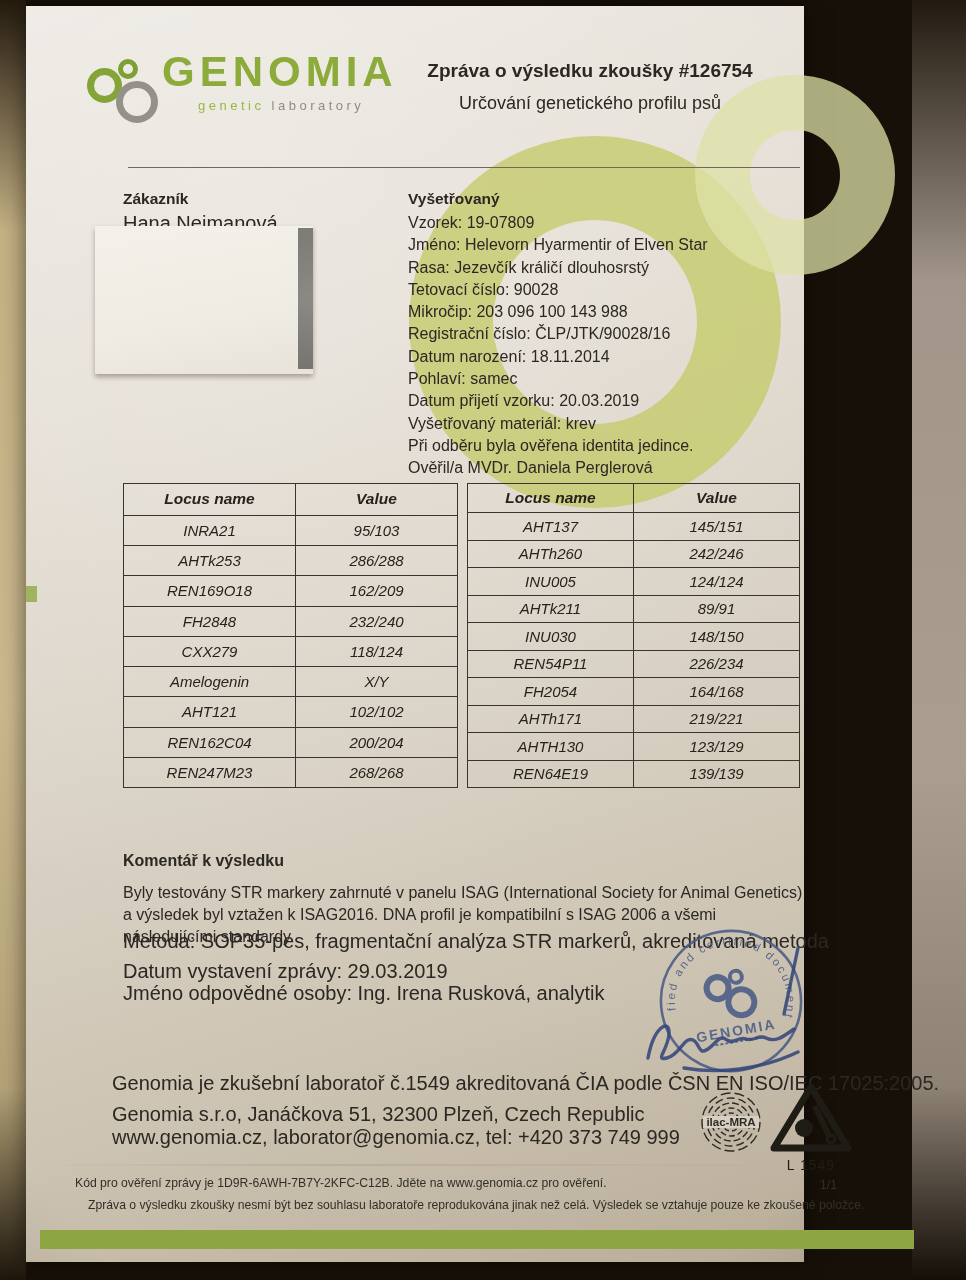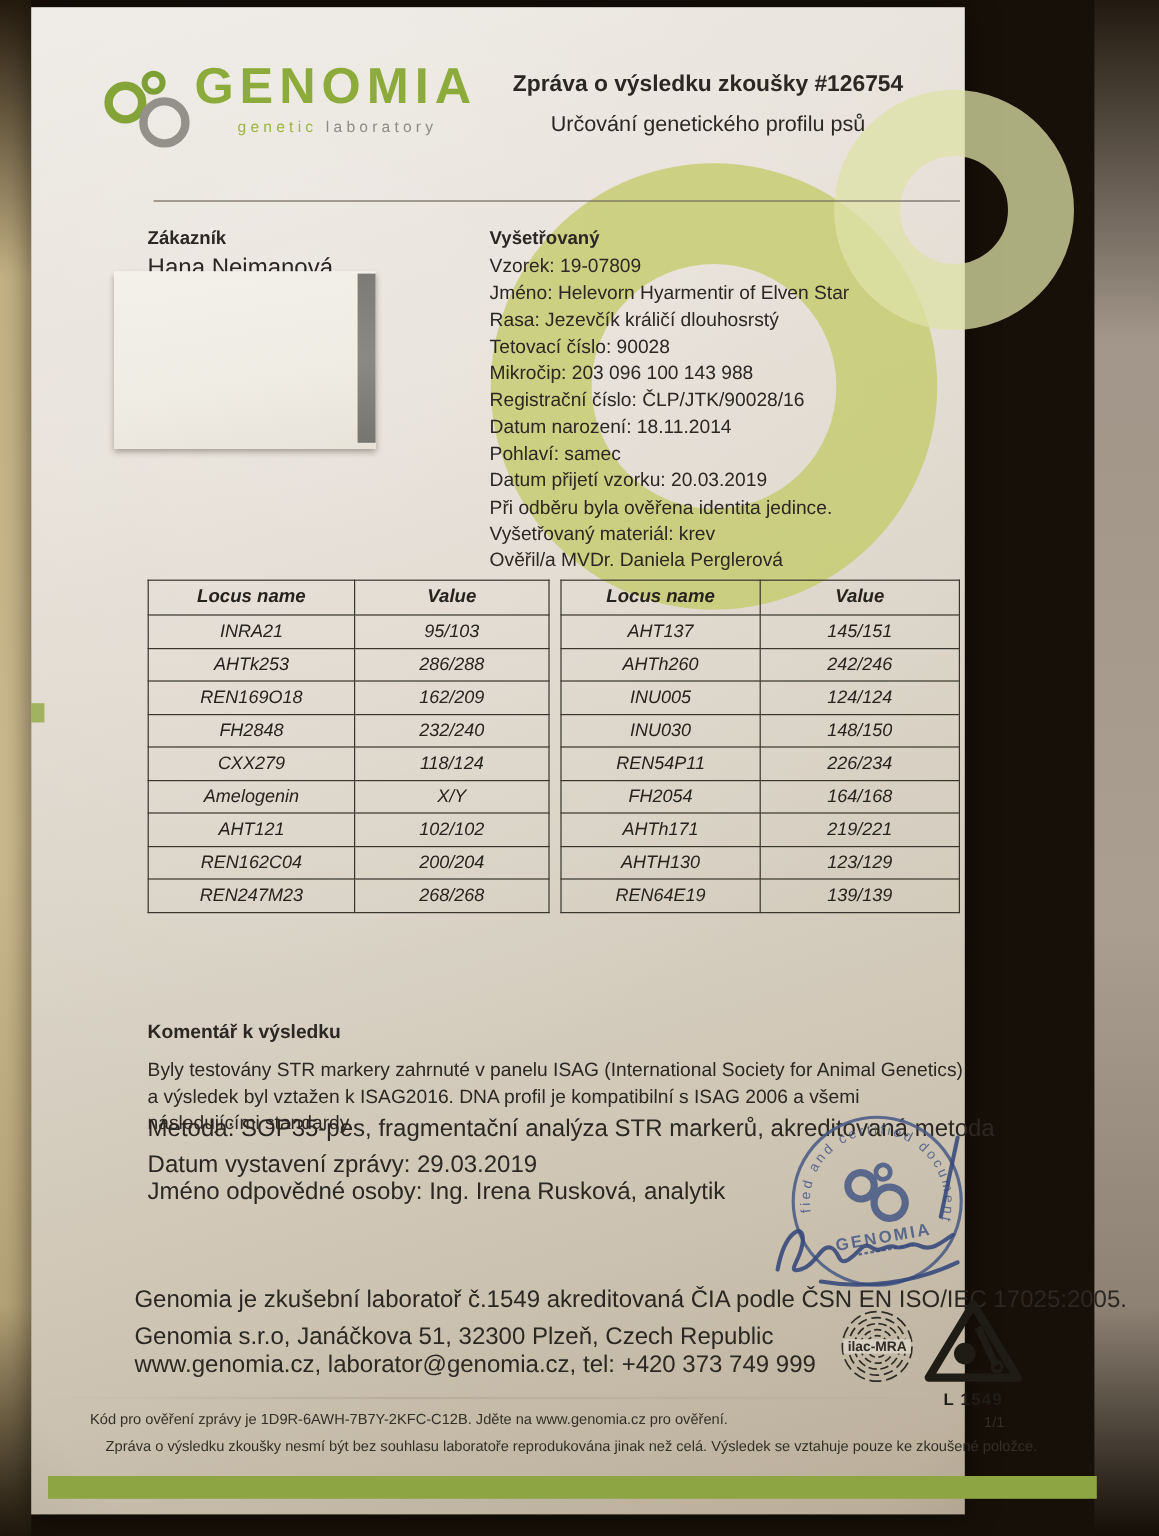--- a/index.html
+++ b/index.html
@@ -62,21 +62,21 @@
   .tblL col.c1{width:172px;} .tblR col.c1{width:166px;}
   
   .para{font-size:16px;line-height:22px;white-space:normal;}
   
   .stamp{position:absolute;left:630px;top:920px;width:150px;height:150px;z-index:3;
     transform:rotate(-10deg);opacity:.88;}
   .sig{position:absolute;left:600px;top:924px;width:210px;height:152px;z-index:4;}
   
   .ilac{position:absolute;left:674px;top:1085px;z-index:2;}
   .cia{position:absolute;left:742px;top:1076px;z-index:2;text-align:center;width:86px;}
-  .cia .cl{font-size:14px;font-weight:700;color:#201d18;margin-top:1px;letter-spacing:1px;}
+  .cia .cl{font-size:14px;font-weight:400;color:#201d18;margin-top:1px;letter-spacing:1px;}
   
   .foot{font-size:12.2px;color:#332f28;}
   .greenbar{position:absolute;left:14px;top:1224px;width:874px;height:19px;background:#8ea544;z-index:2;}
   .crease{position:absolute;left:0;top:1158px;width:100%;height:2px;
     background:linear-gradient(90deg,rgba(60,45,25,0) 0%,rgba(60,45,25,.10) 40%,rgba(60,45,25,0) 100%);}
 </style>
 </head>
 <body>
 
 <div class="photo">
@@ -114,22 +114,22 @@
     <div class="subject-lines">
       <div>Vzorek: 19-07809</div>
       <div>Jméno: Helevorn Hyarmentir of Elven Star</div>
       <div>Rasa: Jezevčík králičí dlouhosrstý</div>
       <div>Tetovací číslo: 90028</div>
       <div>Mikročip: 203 096 100 143 988</div>
       <div>Registrační číslo: ČLP/JTK/90028/16</div>
       <div>Datum narození: 18.11.2014</div>
       <div>Pohlaví: samec</div>
       <div>Datum přijetí vzorku: 20.03.2019</div>
+      <div>Vyšetřovaný materiál: krev</div>
       <div>Při odběru byla ověřena identita jedince.</div>
-      <div>Vyšetřovaný materiál: krev</div>
       <div>Ověřil/a MVDr. Daniela Perglerová</div>
     </div>
 
     <div class="tables">
       <table class="res tblL">
         <colgroup>
             <col class="c1">
             <col>
           </colgroup>
         <tbody>
@@ -189,20 +189,24 @@
               <td>AHT137</td>
               <td>145/151</td>
             </tr>
         <tr>
               <td>AHTh260</td>
               <td>242/246</td>
             </tr>
         <tr>
               <td>INU005</td>
               <td>124/124</td>
+            </tr>
+        <tr>
+              <td>AHTk211</td>
+              <td>89/91</td>
             </tr>
         <tr>
               <td>INU030</td>
               <td>148/150</td>
             </tr>
         <tr>
               <td>REN54P11</td>
               <td>226/234</td>
             </tr>
         <tr>

